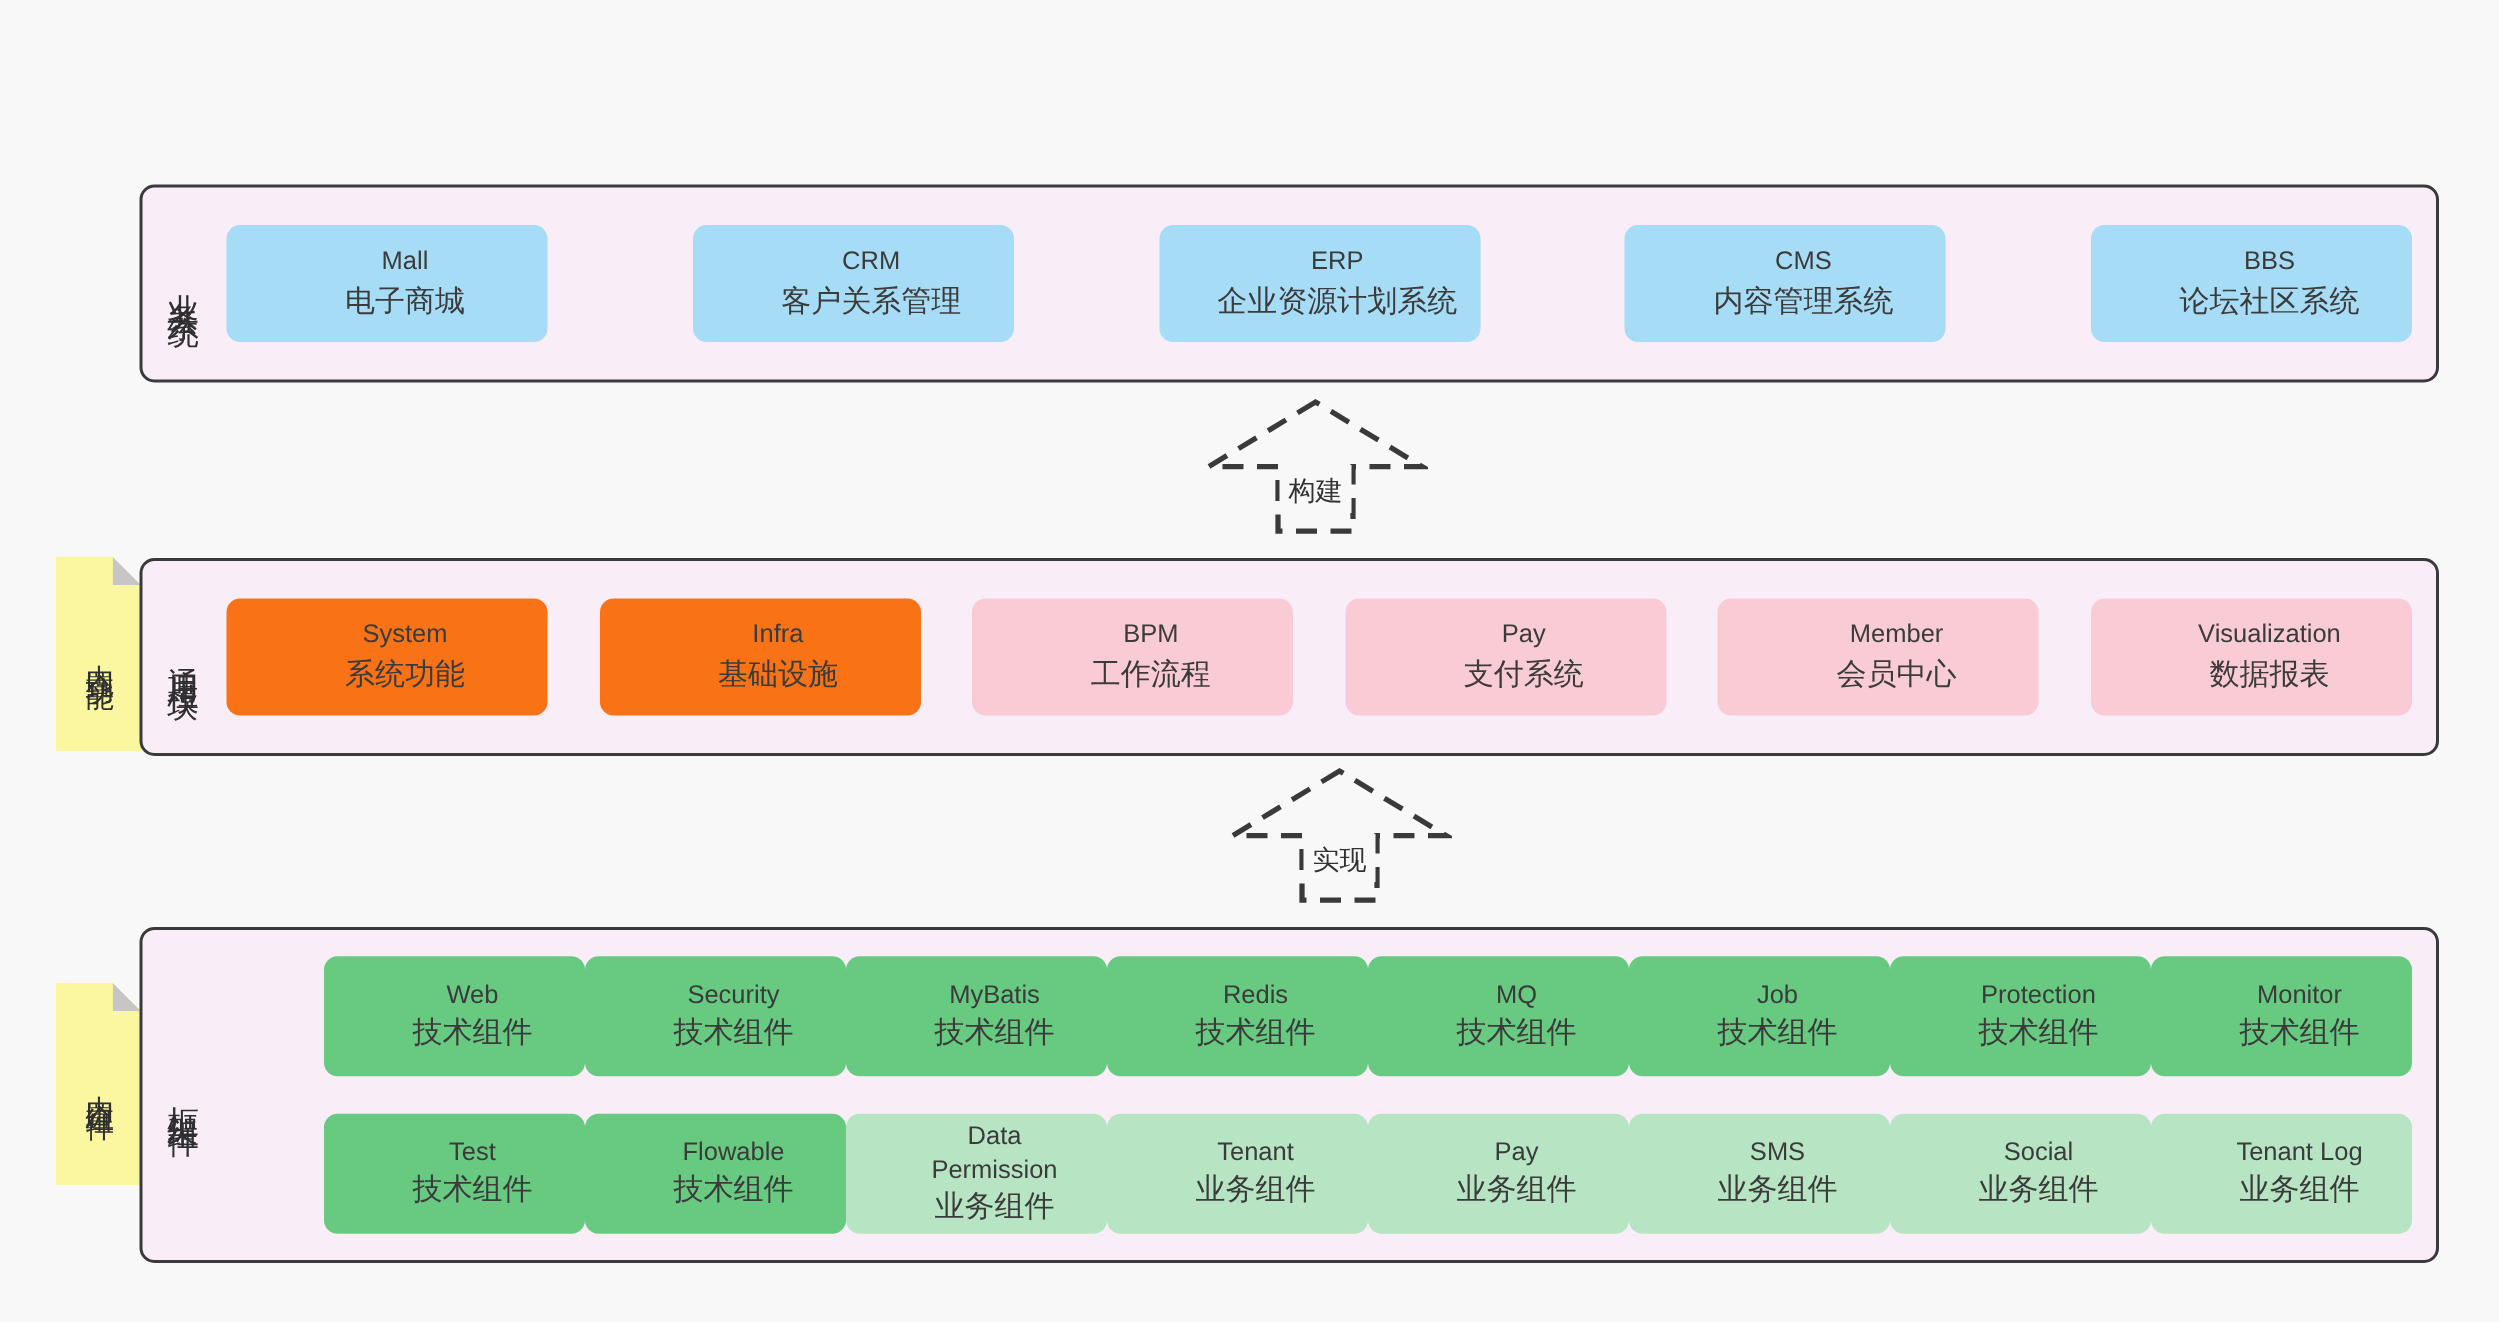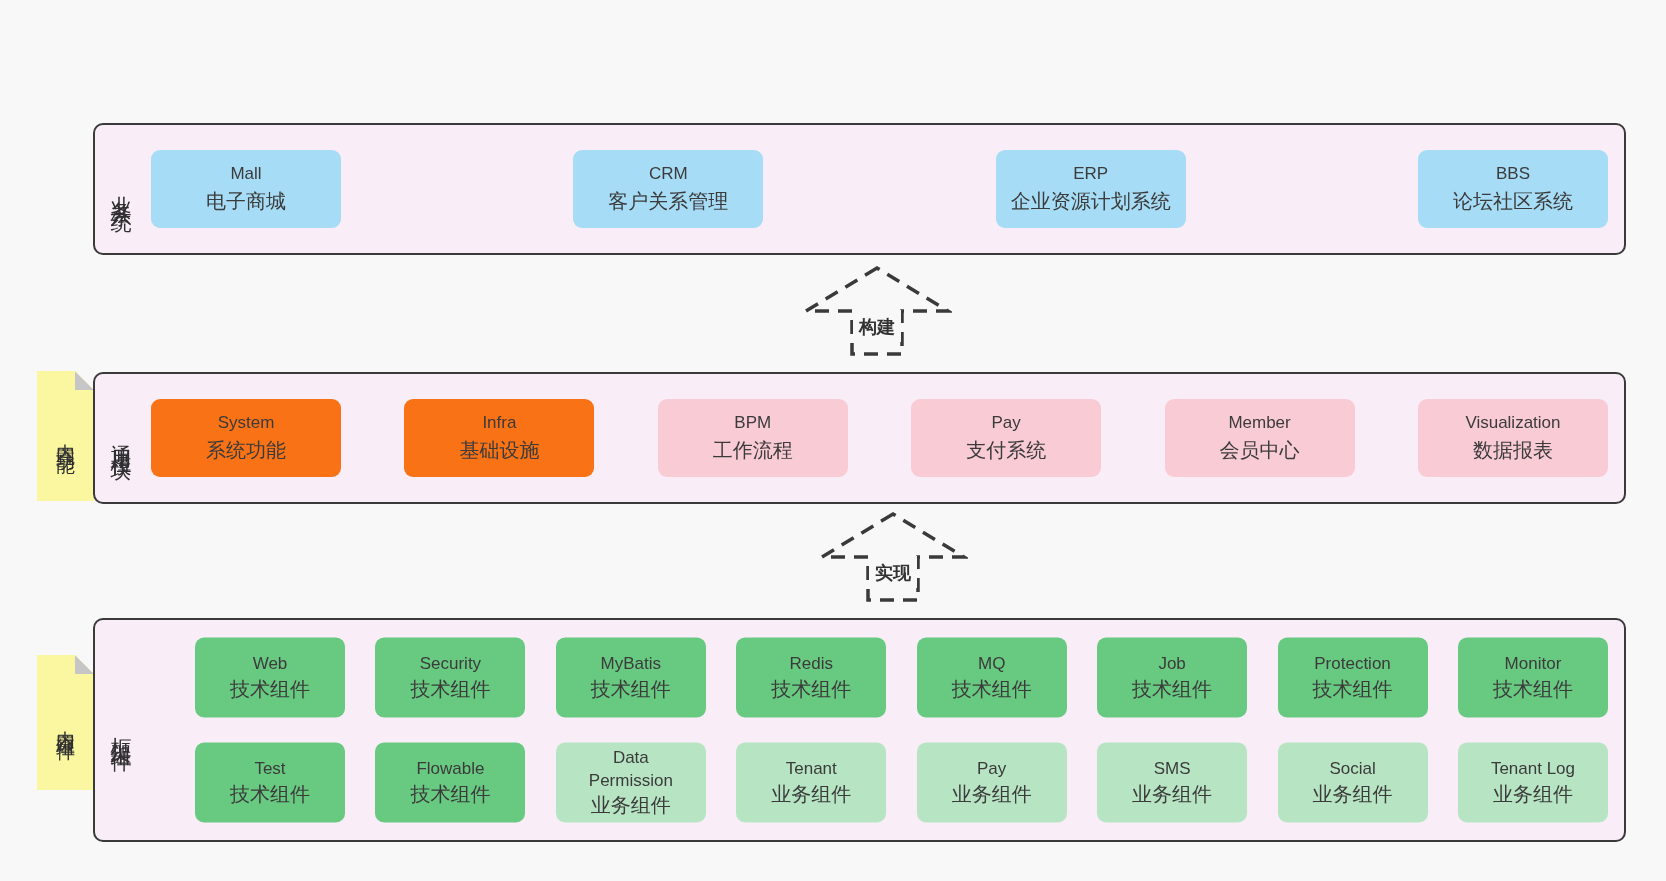--- a/index.html
+++ b/index.html
@@ -35,30 +35,31 @@
   .boxes-row {
     position: absolute; left: 56px; right: 16px; top: 50%;
     transform: translateY(-50%);
     display: flex; justify-content: space-between; align-items: center;
   }
   .boxes-grid {
     position: absolute; left: 56px; right: 16px; top: 50%;
     transform: translateY(-50%);
     display: flex; flex-direction: column; gap: 25px;
   }
-  .boxes-grid .grid-row { display: flex; justify-content: space-between; margin-left: 44px; }
+  .boxes-grid .grid-row { display: flex; justify-content: flex-end; }
 
   .box {
     width: 190px; height: 78px;
     border-radius: 9px;
     display: flex; flex-direction: column;
     justify-content: center; align-items: center;
     text-align: center;
     font-size: 17px; line-height: 1.45;
     color: #3b3b3b;
+    padding-left: 24px;
   }
   .box .sub { font-size: 20px; }
   #band-framework .box { width: 150px; height: 80px; line-height: 1.35; }
   #band-framework .box .name { max-width: 112px; }
 
   .blue       { background: #a6dcf5; }
   .red        { background: #f97316; }
   .pink       { background: #f9cbd5; align-items: center; }
   .green      { background: #68c981; }
   .lightgreen { background: #b7e5c3; }
@@ -77,21 +78,21 @@
     width: 19px; height: 19px;
     background: #c6c6c6;
     clip-path: polygon(0 0, 100% 100%, 0 100%);
   }
   .sticky-text {
     writing-mode: vertical-rl; text-orientation: upright;
     font-size: 19px; letter-spacing: 4px; color: #2f2f2f;
     white-space: nowrap;
   }
 
-  .arrow { position: absolute; width: 150px; height: 96px; z-index: 3; font-weight: bold; }
+  .arrow { position: absolute; width: 150px; height: 96px; z-index: 3; }
   #arrow-build     { left: 802px; top: 263px; }
   #arrow-implement { left: 818px; top: 509px; }
   .arrow svg { width: 100%; height: 100%; display: block; }
   .arrow path {
     fill: none; stroke: #3a3a3a; stroke-width: 3.5;
     stroke-dasharray: 14 9;
   }
   .arrow rect { fill: #f8f8f8; }
   .arrow text {
     font-family: "Liberation Sans", sans-serif;
@@ -120,20 +121,24 @@
     </div>
     <div class="box blue">
       <span class="name">CRM</span>
       <span class="sub">客户关系管理</span>
     </div>
     <div class="box blue">
       <span class="name">ERP</span>
       <span class="sub">企业资源计划系统</span>
     </div>
     <div class="box blue">
+      <span class="name">CMS</span>
+      <span class="sub">内容管理系统</span>
+    </div>
+    <div class="box blue">
       <span class="name">BBS</span>
       <span class="sub">论坛社区系统</span>
     </div>
   </div>
 </div>
 
 <div class="arrow" id="arrow-build">
   <svg viewBox="0 0 150 96">
     <path d="M75 5 L4 48 H50 V91 H100 V48 H146 Z"></path>
     <rect x="51" y="47" width="48" height="32"></rect>

